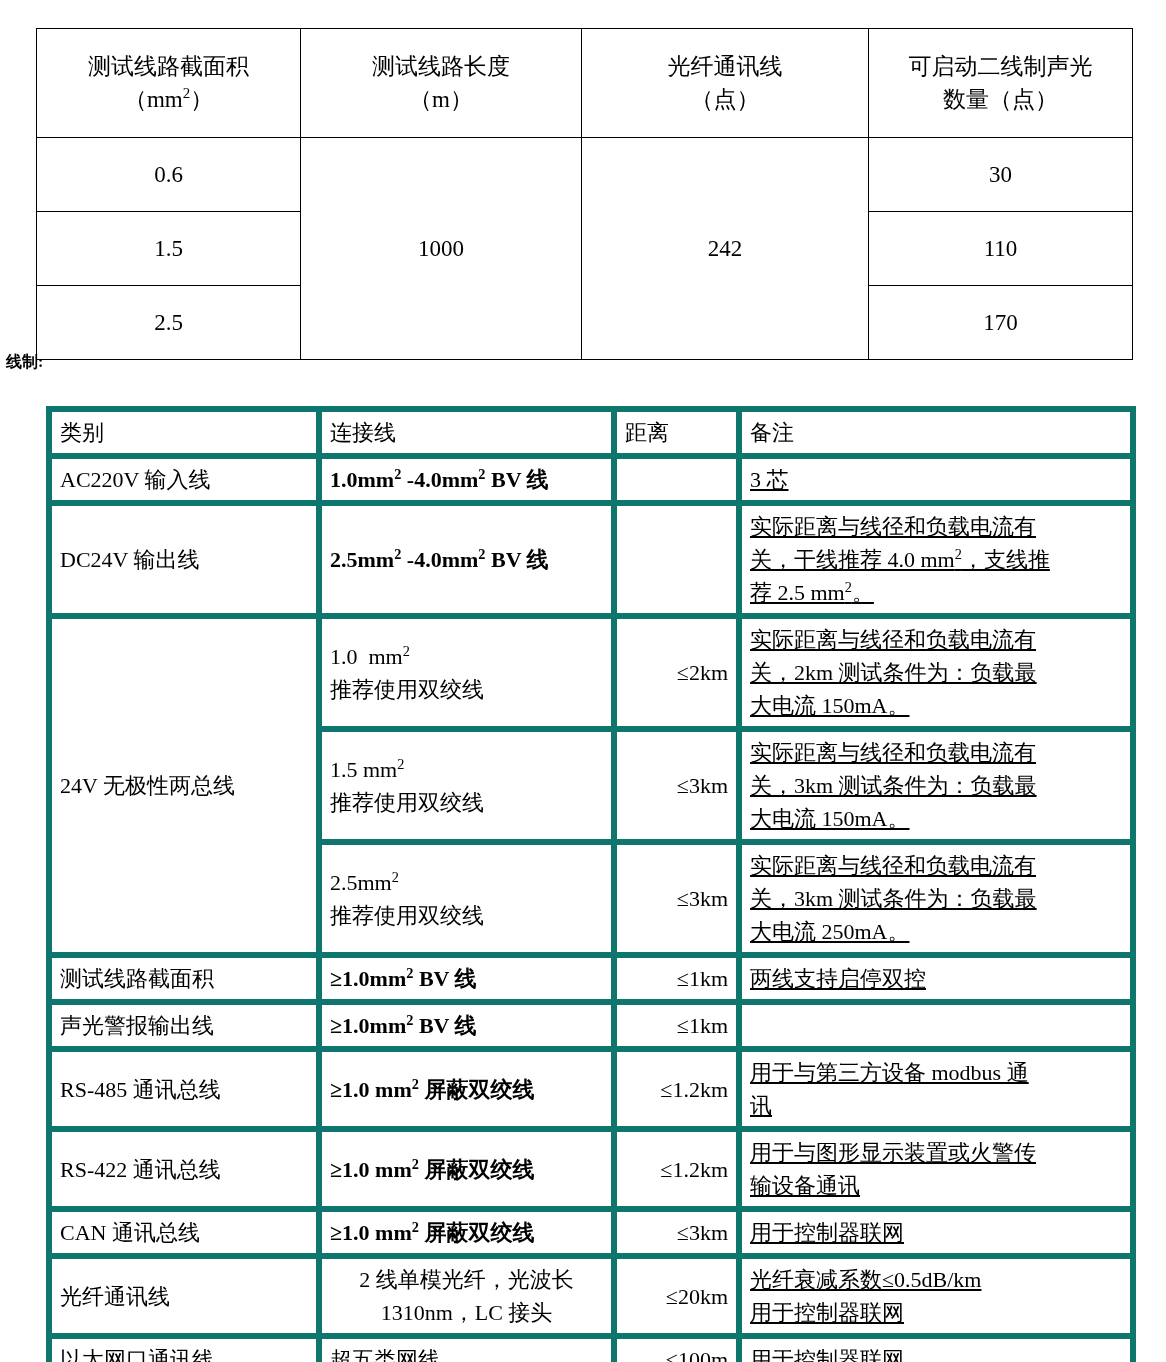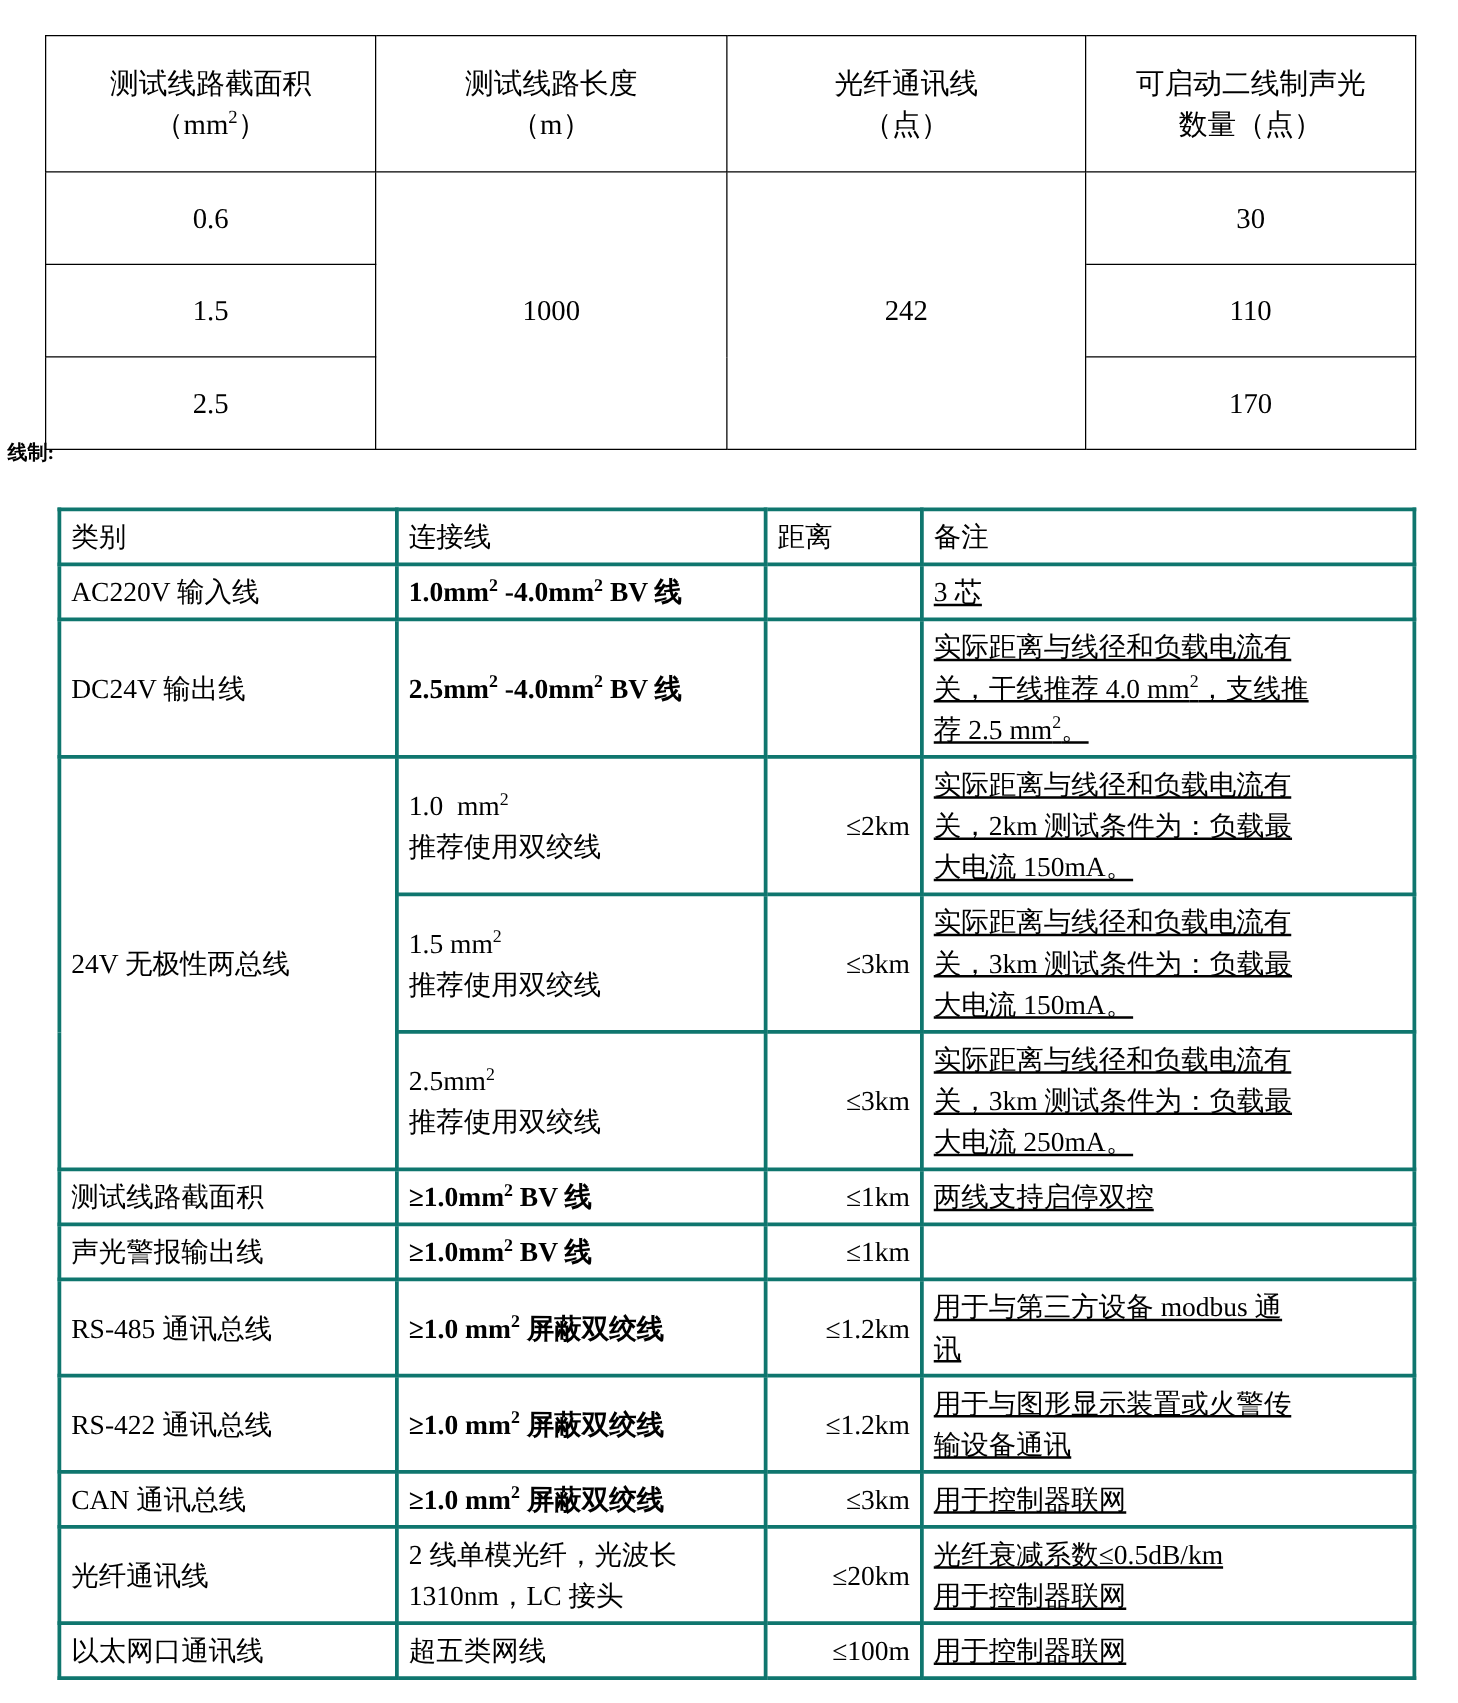--- a/index.html
+++ b/index.html
@@ -71,40 +71,40 @@
     left: 46px;
     top: 390px;
     width: 1084px;
   }
   table.t2 {
     border-collapse: collapse;
     width: 1084px;
     table-layout: fixed;
   }
   table.t2 td {
-    border: 3px solid #0f766e;
+    border: 6px solid #0f766e;
     vertical-align: middle;
     font-size: 22px;
     line-height: 1.5;
     padding: 4px 8px;
     font-family: "Liberation Serif", "DejaVu Serif", serif;
   }
   table.t2 td.c-note {
     text-align: left;
     text-decoration: underline;
   }
   table.t2 td.c-dist {
     text-align: right;
   }
   .nowrap { white-space: nowrap; font-weight: bold; }
   .just {
     text-align: justify;
     text-align-last: left;
   }
-  .twoline { line-height: 1.42; }
+  .twoline { line-height: 1.42; text-align: center; }
 </style>
 </head>
 <body>
 
 <div class="page">
 
   <div class="t1-wrap">
     <table class="t1">
       <colgroup>
         <col style="width:264px">

